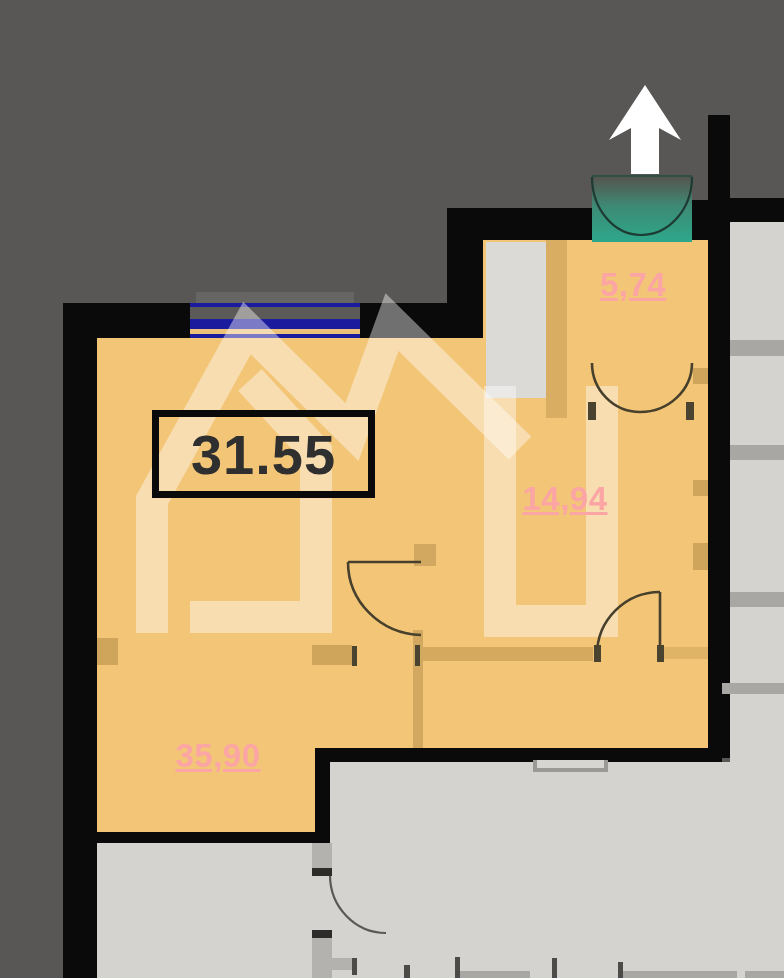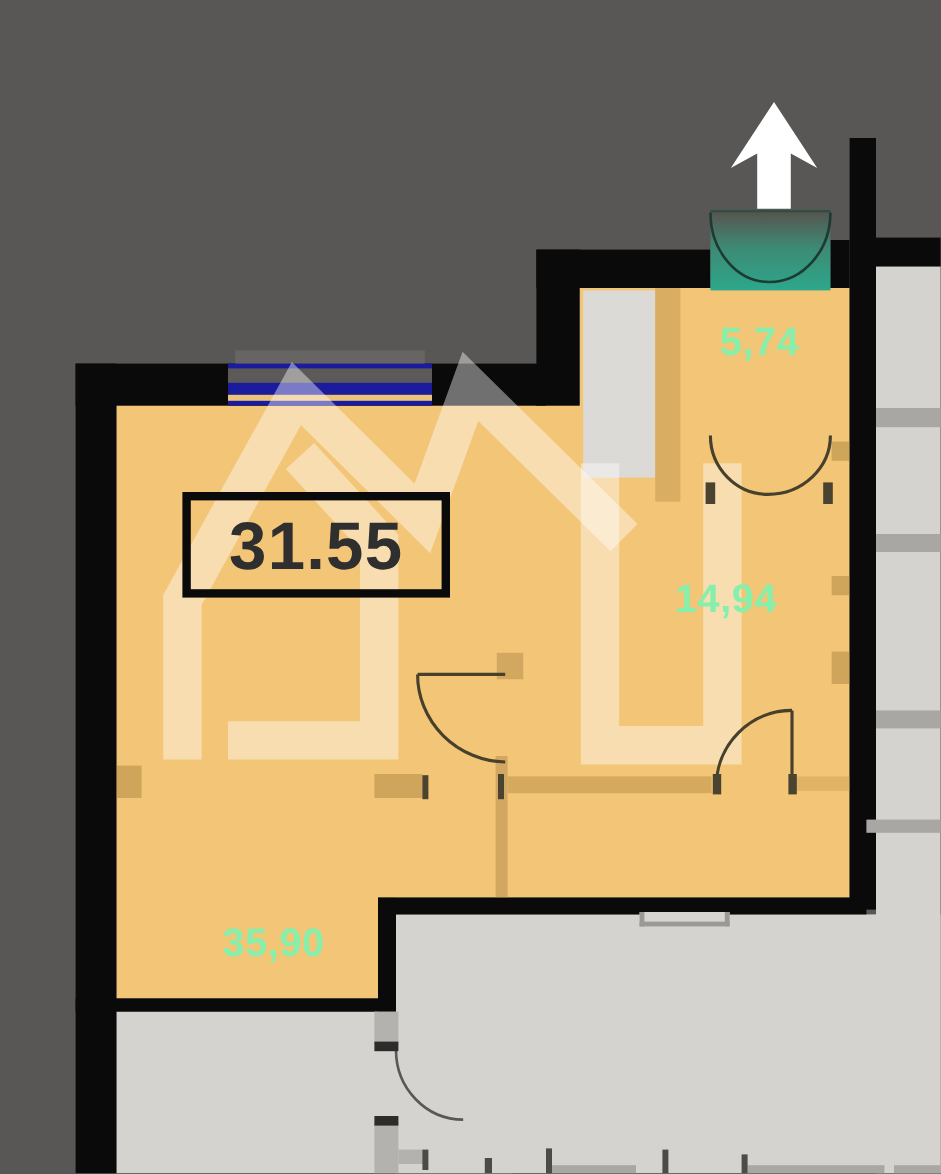--- a/index.html
+++ b/index.html
@@ -1,20 +1,20 @@
 <!DOCTYPE html>
 <html><head>
 <meta charset="utf-8">
 <style>
   html,body{margin:0;padding:0;background:#595755;}
   #stage{position:relative;width:784px;height:978px;overflow:hidden;
          background:#595755;font-family:"Liberation Sans",sans-serif;}
   .r{position:absolute;}
-  .label{position:absolute;color:#86efac;font-size:33px;font-weight:600;
-         text-align:center;letter-spacing:0.5px;}
+  .label{position:absolute;color:#fca5a5;font-size:33px;font-weight:600;
+         text-align:center;letter-spacing:0.5px;text-decoration:underline;}
   #total-box{position:absolute;left:152px;top:410px;width:209px;height:74px;
              border:7px solid #0a0a0a;display:flex;align-items:center;justify-content:center;
              color:#2f2f2f;font-size:56px;font-weight:600;letter-spacing:1px;}
   svg{position:absolute;left:0;top:0;}
 </style>
 </head>
 <body>
 
 <div id="stage">
 
@@ -110,16 +110,16 @@
     </g>
 
     <polygon points="645,85 681,140 659,128 659,174 631,174 631,128 609,140" fill="#ffffff"></polygon>
   </svg>
 
   <div id="total-box">
     <span>31.55</span>
   </div>
 
   <div class="label" style="left:573px;top:266px;width:120px;">5,74</div>
-  <div class="label" style="left:525px;top:480px;width:160px;">14,94</div>
-  <div class="label" style="left:158px;top:737px;width:140px;margin-top:30px;">35,90</div>
+  <div class="label" style="left:485px;top:480px;width:160px;">14,94</div>
+  <div class="label" style="left:148px;top:737px;width:140px;">35,90</div>
 
 </div>
 
 </body></html>

